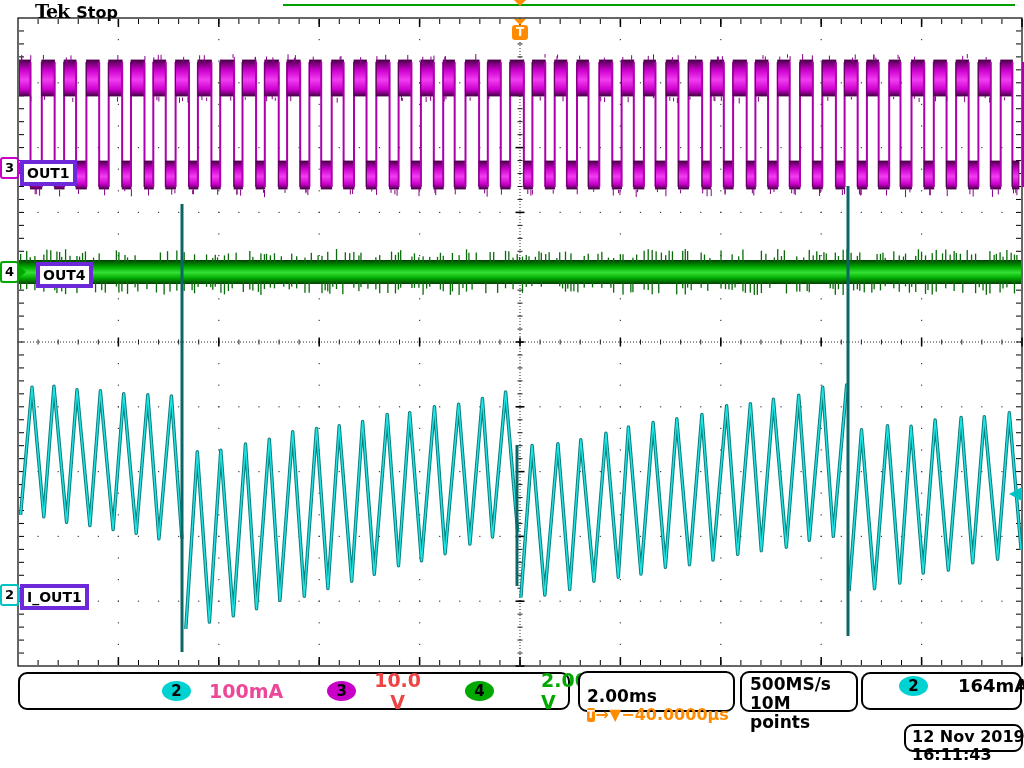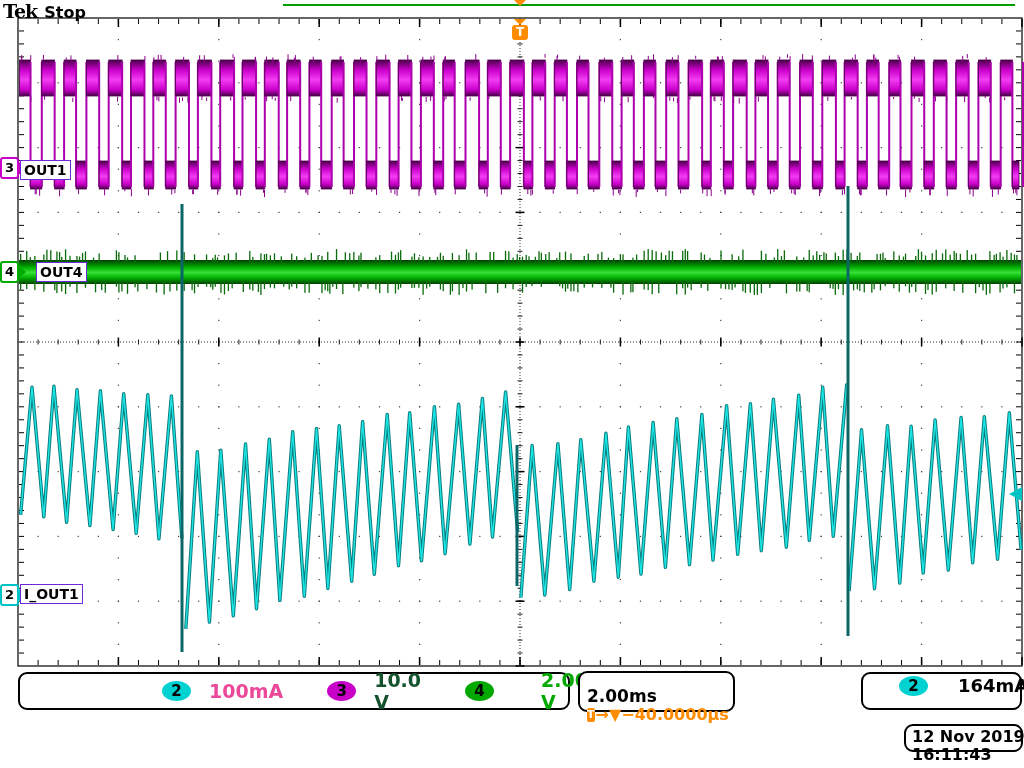--- a/index.html
+++ b/index.html
@@ -1,47 +1,47 @@
 <!DOCTYPE html>
 <html><head>
 <meta charset="utf-8">
 <style>
   html,body{margin:0;padding:0;background:#fff;}
   #stage{position:relative;width:1024px;height:768px;background:#ffffff;overflow:hidden;
          font-family:"DejaVu Sans",sans-serif;}
   #scope-svg{position:absolute;left:0;top:0;}
   .hdr{position:absolute;left:3px;top:0;height:18px;display:flex;align-items:baseline;gap:7px;}
-  .tek-logo{font-family:"DejaVu Serif",serif;font-weight:bold;font-size:19px;letter-spacing:-1px;color:#000;}
+  .tek-logo{font-family:"DejaVu Serif",serif;font-weight:bold;font-size:19px;letter-spacing:-1px;color:#000;margin-left:32px;}
   .acq-state{font-size:16px;font-weight:600;color:#000;}
   .record-line{position:absolute;height:2px;background:#00a000;}
   
   .trig-flag{position:absolute;width:22px;}
   .tf-tri{width:0;height:0;border-left:6px solid transparent;border-right:6px solid transparent;
           border-top:6px solid #ff8c00;margin:0 auto;}
   .tf-box{width:16px;height:15px;background:#ff8c00;border-radius:3px;color:#fff;font-weight:bold;
           font-size:12px;line-height:15px;text-align:center;margin:0 auto;}
   
   .chmark{position:absolute;left:0;display:flex;align-items:center;height:22px;}
   .chmark .numbox{width:15px;height:18px;background:#fff;border:2px solid;border-radius:3px;
           color:#000;font-size:13px;font-weight:bold;text-align:center;line-height:18px;}
   .chmark .arr{width:0;height:0;border-top:6px solid transparent;border-bottom:6px solid transparent;
           border-left:7px solid;}
-  .chlabel{position:absolute;background:#fff;border:1px solid #6d28d9;color:#000;font-size:14px;
+  .chlabel{position:absolute;background:#fff;border:4px solid #6d28d9;color:#000;font-size:14px;
           font-weight:bold;padding:0 3px;line-height:18px;white-space:nowrap;}
   
   .trig-level{position:absolute;width:0;height:0;border-top:7px solid transparent;
           border-bottom:7px solid transparent;border-right:13px solid #00c3c3;}
   
   .box{position:absolute;background:#fff;border:2px solid #000;border-radius:9px;box-sizing:border-box;}
   .oval{display:inline-block;min-width:29px;height:20px;border-radius:50%;color:#000;
         font-weight:bold;font-size:15px;line-height:20px;text-align:center;}
   .ov-c2{background:#00d2d2;} .ov-c3{background:#c800c8;} .ov-c4{background:#00a800;}
   #vscales{left:18px;top:672px;width:552px;height:38px;display:flex;align-items:center;padding-left:142px;}
   .readout{display:flex;align-items:center;gap:18px;margin-right:44px;font-weight:bold;font-size:19px;}
-  .t-c2{color:#ec4899;text-align:center;} .t-c3{color:#14532d;} .t-c4{color:#00a800;margin-left:29px;}
+  .t-c2{color:#ec4899;text-align:center;} .t-c3{color:#ef4444;text-align:center;} .t-c4{color:#00a800;margin-left:29px;}
   #tbase{left:578px;top:671px;width:157px;height:41px;padding:14px 7px;}
   .tb-line1{font-size:17px;font-weight:bold;color:#000;line-height:19px;}
   .tb-line2{display:flex;align-items:center;font-size:16px;font-weight:bold;color:#ff8c00;line-height:18px;}
   .tb-tbox{display:inline-block;width:14px;height:14px;background:#ff8c00;border-radius:2px;color:#fff;
         font-size:11px;font-weight:bold;line-height:14px;text-align:center;margin-right:1px;}
   #acqbox{left:740px;top:671px;width:118px;height:41px;padding:2px 8px;font-size:17px;font-weight:bold;color:#000;}
   #acqbox div{line-height:19px;}
   #trigbox{left:861px;top:672px;width:161px;height:38px;display:flex;align-items:flex-start;
         gap:15px;padding:2px 0 0 36px;}
   .trig-val{font-size:18px;font-weight:bold;color:#000;line-height:20px;}
@@ -1819,20 +1819,24 @@
 
   <div class="box" id="tbase">
     <div class="tb-line1">2.00ms</div>
     <div class="tb-line2">
       <span class="tb-tbox">T</span>
       <span>→▼</span>
       <span>−40.0000µs</span>
     </div>
   </div>
 
+  <div class="box" id="acqbox">
+    <div>500MS/s</div>
+    <div>10M points</div>
+  </div>
 
   <div class="box" id="trigbox">
     <span class="oval ov-c2">2</span>
     <svg class="edge-icon" width="13" height="16">
       <path d="M1,14 H6 V2 H12" fill="none" stroke="#000" stroke-width="2.4"></path>
     </svg>
     <span class="trig-val">164mA</span>
   </div>
 
   <div class="box" id="datebox">

